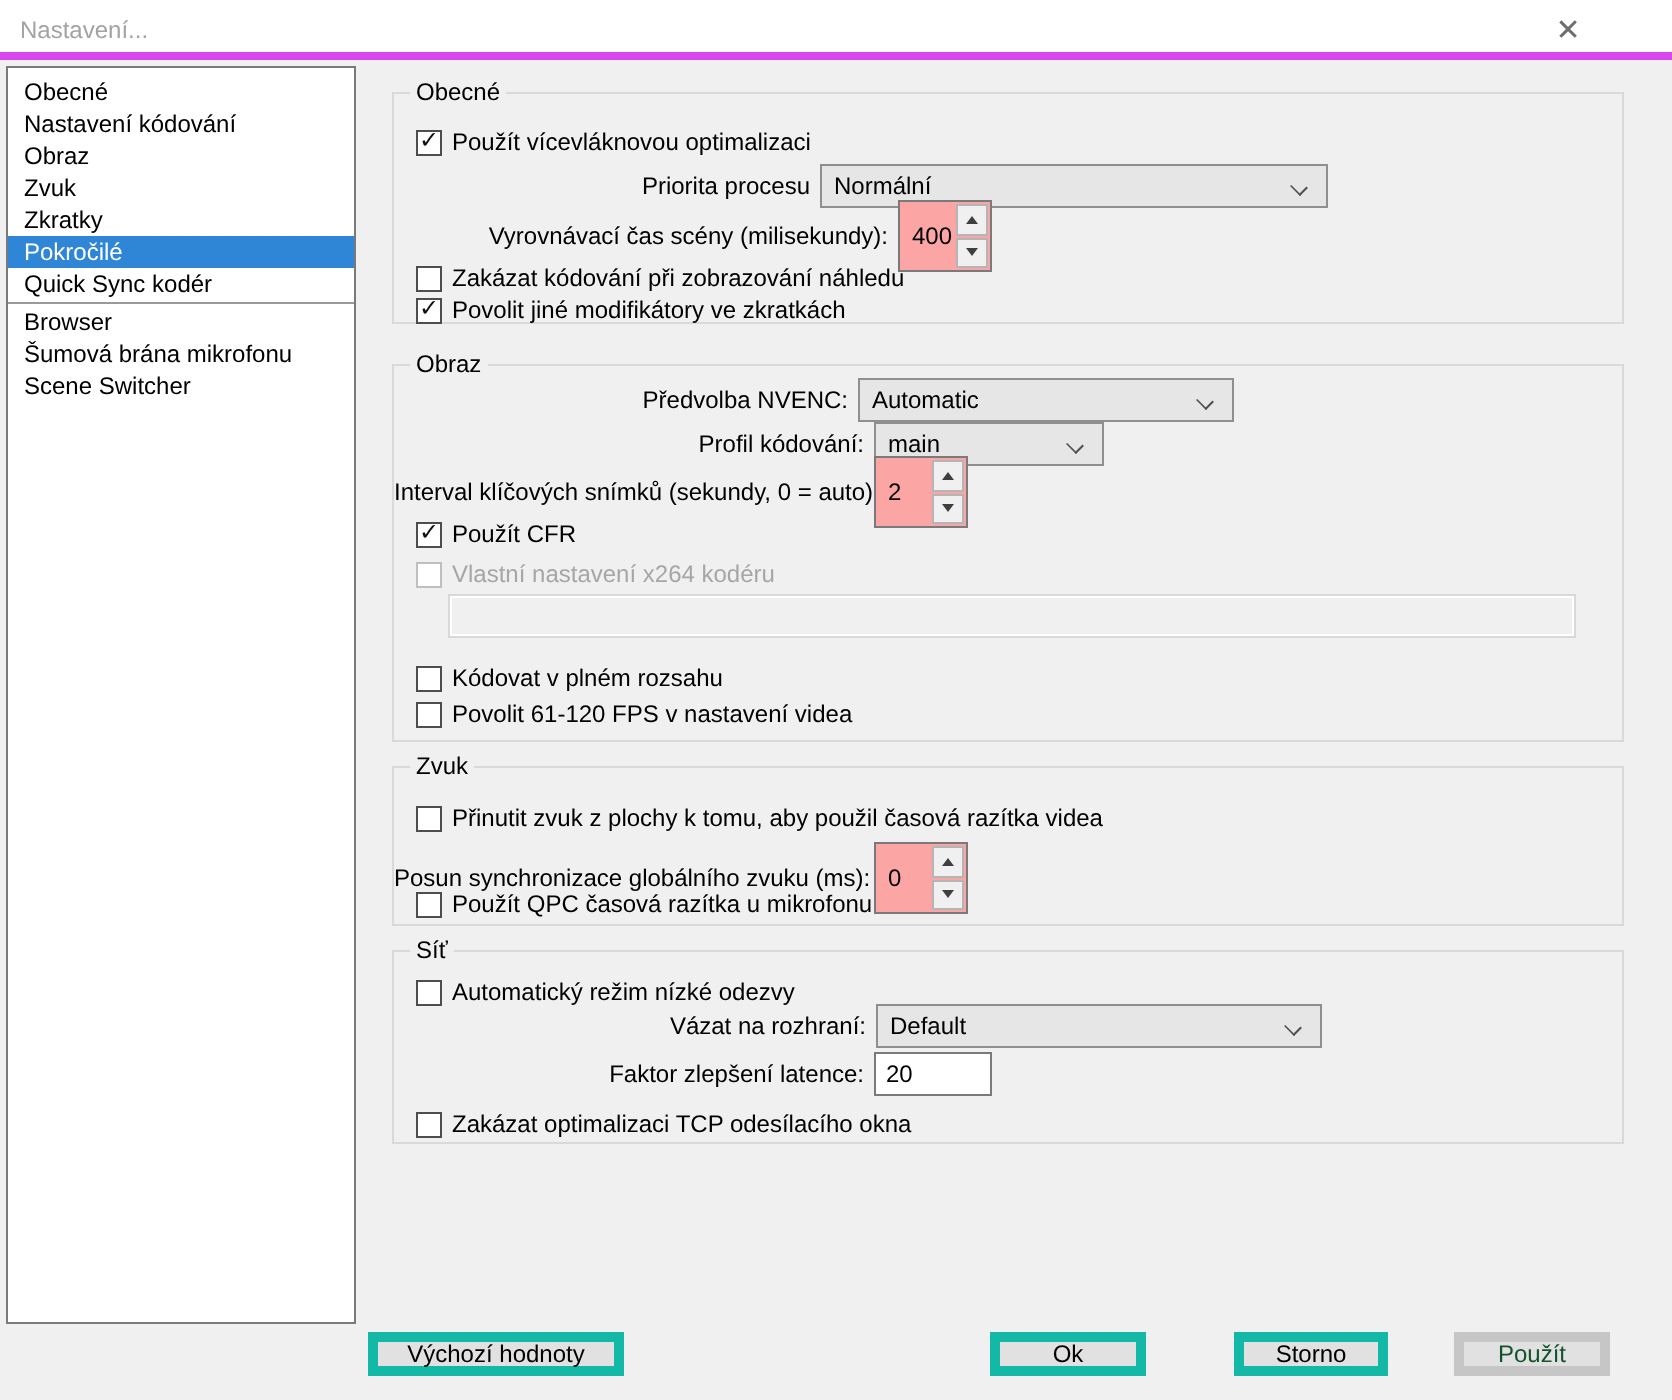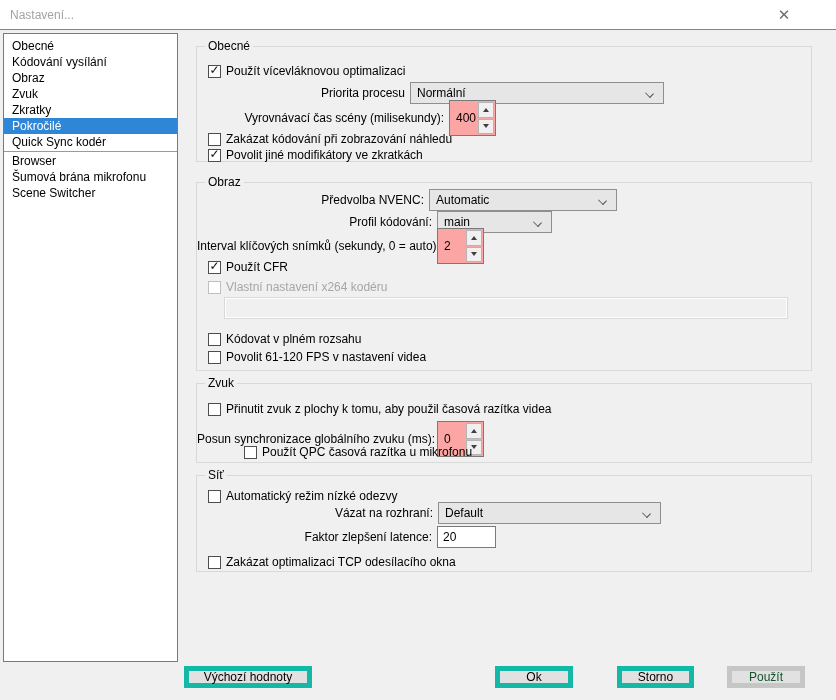--- a/index.html
+++ b/index.html
@@ -8,21 +8,21 @@
     font-family: "Liberation Sans", sans-serif;
     font-size: 12px;
     color: #000;
     background: #f0f0f0;
     position: relative;
     overflow: hidden;
   }
   
   .titlebar {
     position: absolute; left:0; top:0; width:836px; height:30px;
-    background:#ffffff; border-bottom:1px solid #d946ef;
+    background:#ffffff; border-bottom:4px solid #d946ef;
   }
   .titlebar .title {
     position:absolute; left:10px; top:8px; color:#a3a3a3; font-size:12px;
   }
   .close-btn {
     position:absolute; right:36px; top:1px; width:32px; height:28px;
     display:flex; align-items:center; justify-content:center;
     color:#6e6e6e; font-size:15px; cursor:default;
   }
   
@@ -109,21 +109,21 @@
 
 <div class="titlebar">
   <span class="title">Nastavení...</span>
   <div class="close-btn">
     <span>✕</span>
   </div>
 </div>
 
 <div class="listbox">
   <div class="list-item">Obecné</div>
-  <div class="list-item">Kódování vysílání</div>
+  <div class="list-item">Nastavení kódování</div>
   <div class="list-item">Obraz</div>
   <div class="list-item">Zvuk</div>
   <div class="list-item">Zkratky</div>
   <div class="list-item selected">Pokročilé</div>
   <div class="list-item">Quick Sync kodér</div>
   <div class="list-sep"></div>
   <div class="list-item">Browser</div>
   <div class="list-item">Šumová brána mikrofonu</div>
   <div class="list-item">Scene Switcher</div>
 </div>
@@ -259,21 +259,21 @@
         <div class="spin-btn">
             <span class="tri-up"></span>
           </div>
         <div class="spin-btn">
             <span class="tri-down"></span>
           </div>
       </div>
     </div>
   </div>
 
-  <div class="cbrow" style="left:11px; top:60px;margin-left:36px;">
+  <div class="cbrow" style="left:11px; top:60px;">
     <span class="box">
         <span class="mark"></span>
       </span>
     <span class="cblabel">Použít QPC časová razítka u mikrofonu</span>
   </div>
 </div>
 
 <div class="group" style="left:196px; top:475px; width:616px; height:97px;">
   <span class="gtitle">Síť</span>
 

